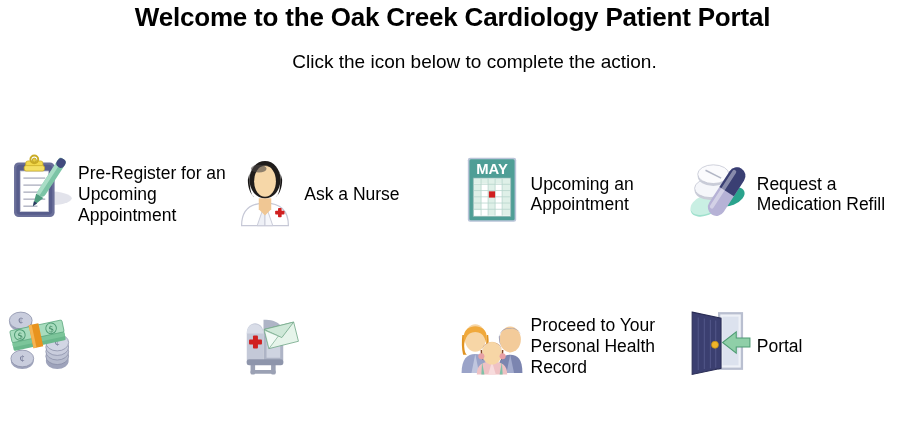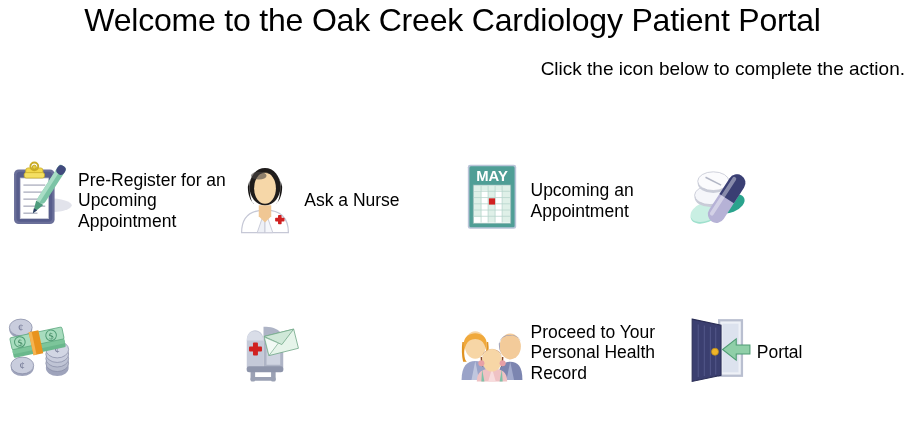--- a/index.html
+++ b/index.html
@@ -11,28 +11,28 @@
   body {
     width: 905px;
     height: 444px;
     font-family: "Liberation Sans", sans-serif;
     color: #000000;
     overflow: hidden;
     position: relative;
   }
   .page-title {
     text-align: center;
-    font-size: 32px;
-    font-weight: normal;
+    font-size: 26px;
+    font-weight: bold;
     line-height: 1.05;
     margin: 4px 0 0 0;
     letter-spacing: -0.2px;
   }
   .page-subtitle {
-    text-align: right;
+    text-align: center;
     font-size: 19px;
     font-weight: normal;
     margin: 20px 0 0 0;
     padding-left: 44px;
   }
   .tile-grid {
     margin-top: 40px;
     display: grid;
     grid-template-columns: repeat(4, 1fr);
     grid-template-rows: 152px 152px;
@@ -154,20 +154,21 @@
       <ellipse cx="40" cy="49" rx="20" ry="12" fill="#f5f6fa" stroke="#c2c5d2"></ellipse>
       <ellipse cx="44" cy="34" rx="20" ry="12" fill="#c9ccd8"></ellipse>
       <ellipse cx="44" cy="31" rx="20" ry="12" fill="#fbfbfd" stroke="#c2c5d2"></ellipse>
       <line x1="34" y1="26" x2="54" y2="36" stroke="#b3b7c6" stroke-width="2"></line>
       <g transform="rotate(33 60 55)">
         <rect x="49" y="18" width="22" height="70" rx="11" fill="#b6b2d6"></rect>
         <path d="M49 29 A11 11 0 0 1 71 29 V53 H49 Z" fill="#3a3f73"></path>
         <rect x="52" y="24" width="5" height="58" rx="2.5" fill="#ffffff" opacity="0.4"></rect>
       </g>
     </svg>
+    <div class="tile-label">Request a Medication Refill</div>
   </div>
 
   <div class="tile row2">
     <svg class="tile-icon" viewBox="0 0 100 100">
       <g>
         <ellipse cx="26" cy="26" rx="15" ry="11" fill="#9ea3bb"></ellipse>
         <ellipse cx="26" cy="23" rx="15" ry="11" fill="#c9cddd" stroke="#8a8fa8"></ellipse>
         <text x="26" y="28" text-anchor="middle" font-family="Liberation Serif, serif" font-size="14" fill="#6e7391">¢</text>
       </g>
       <g>

